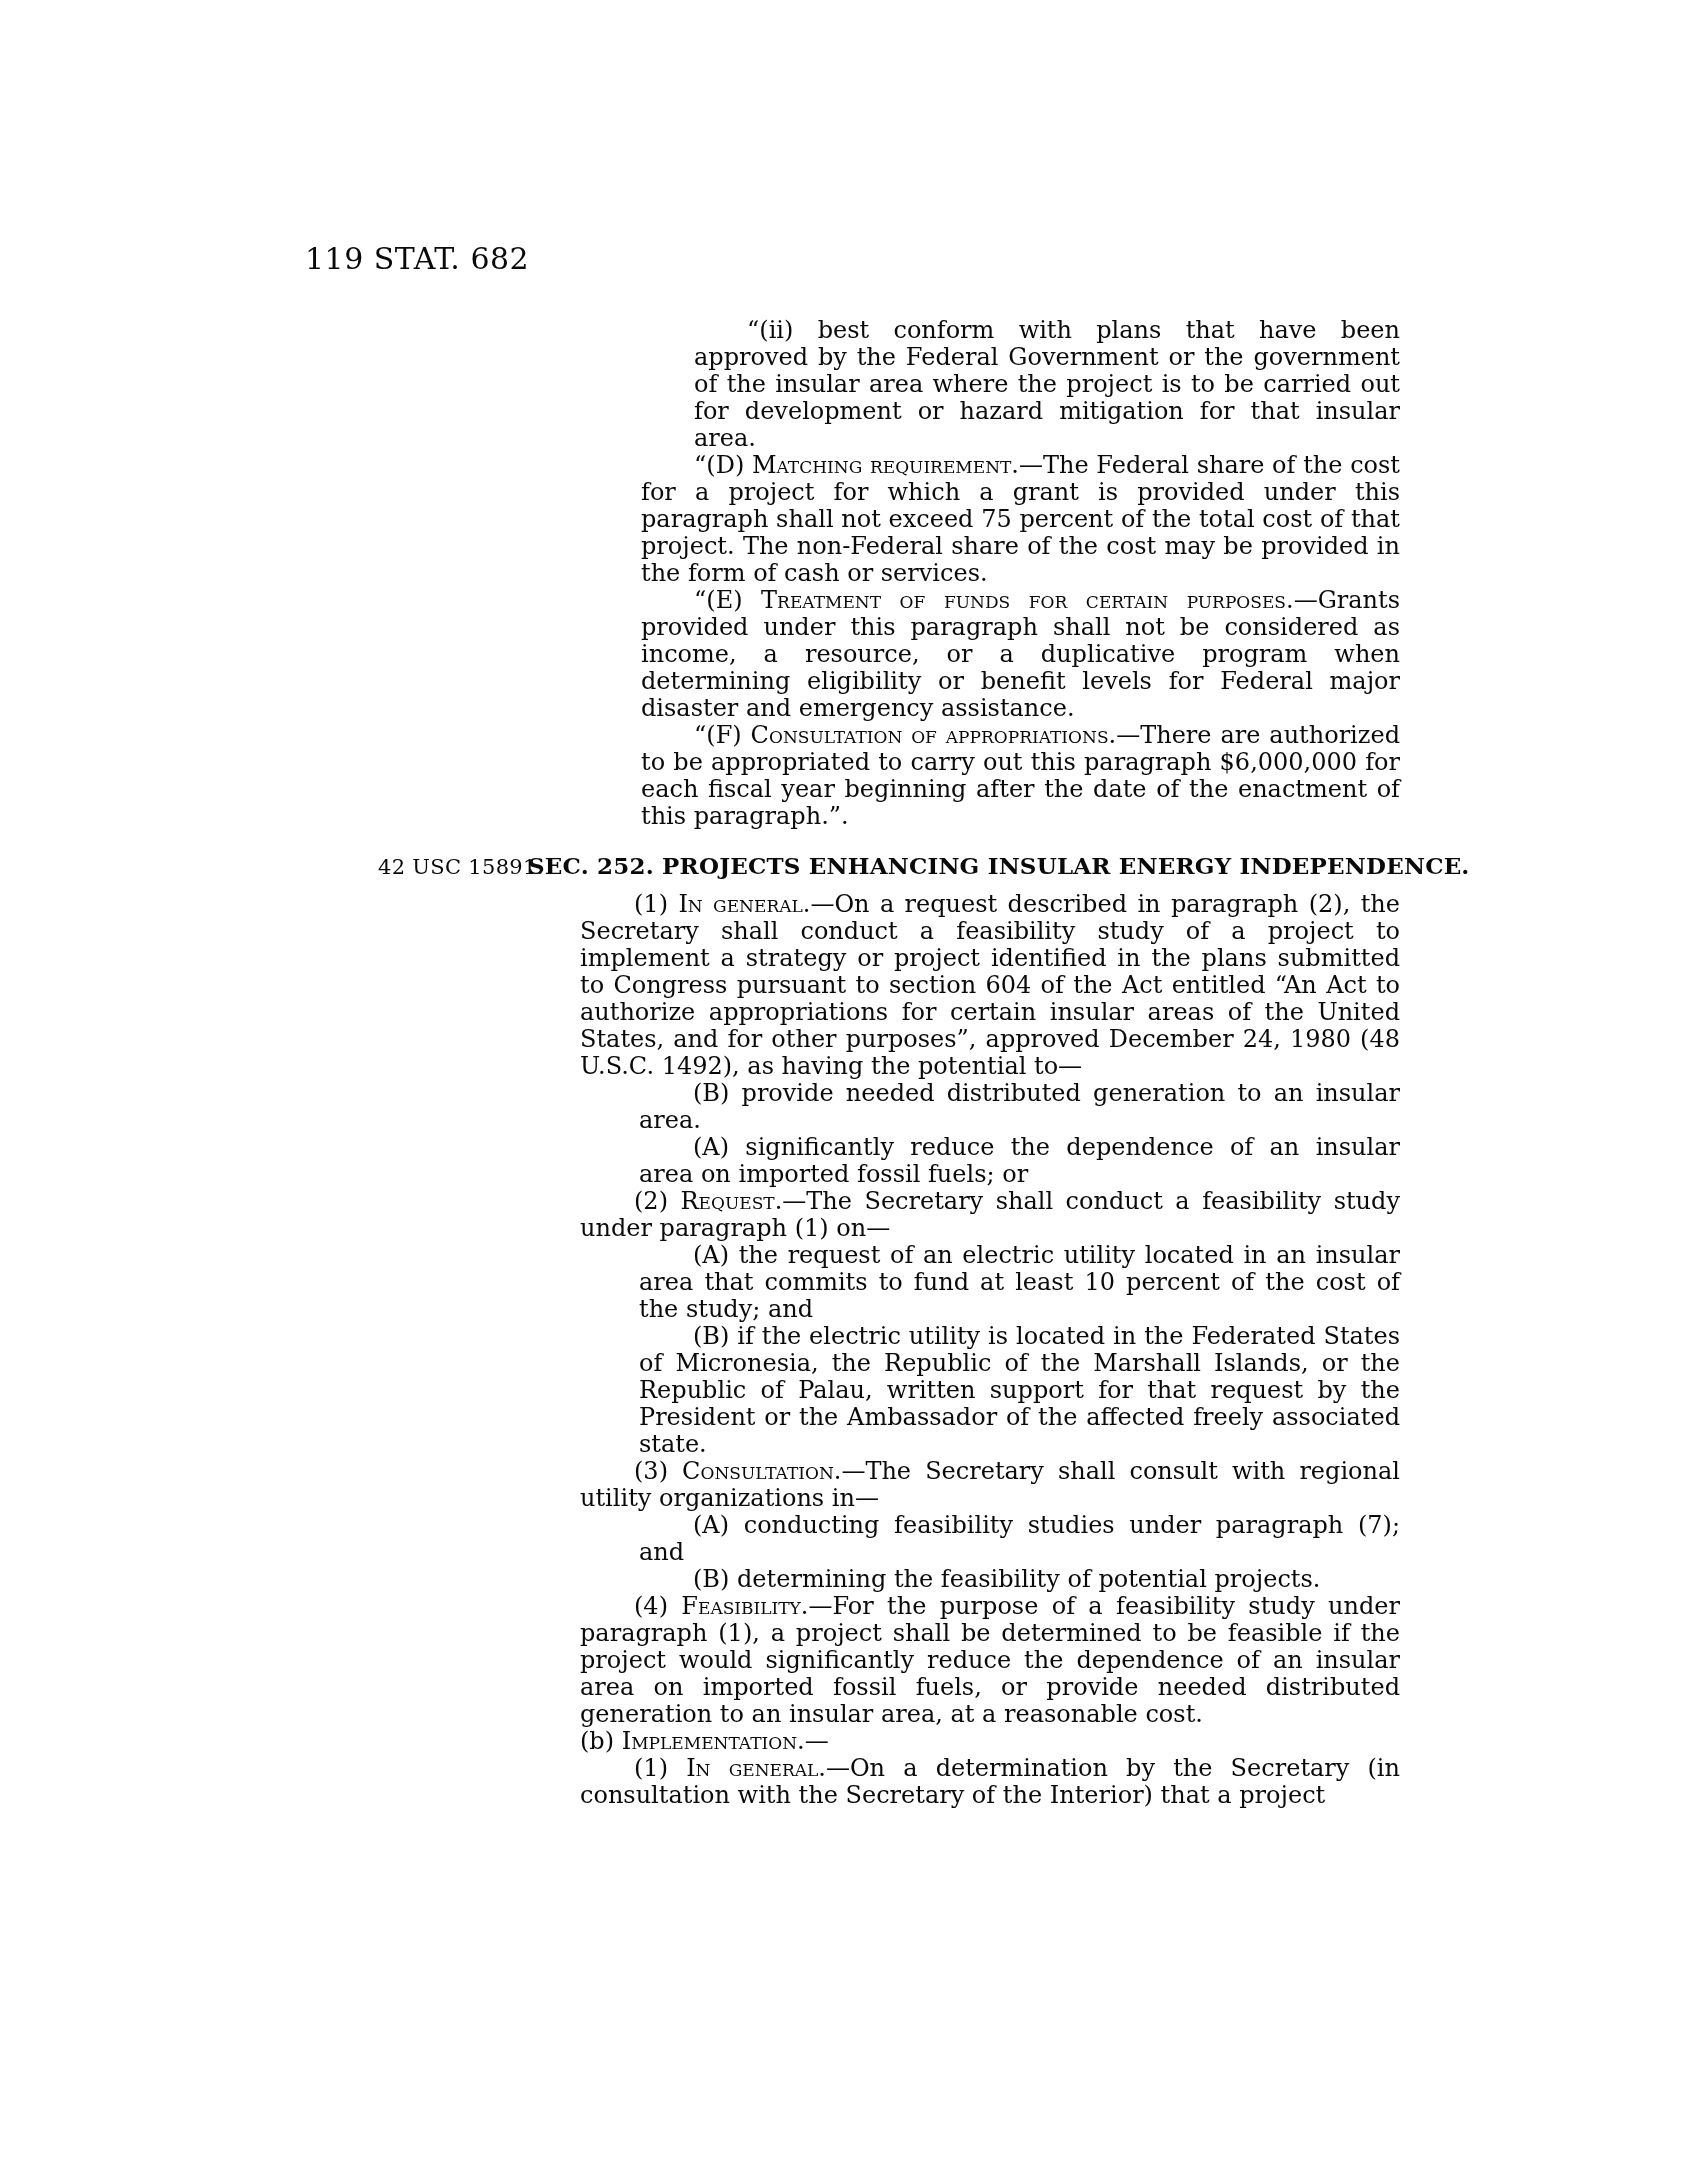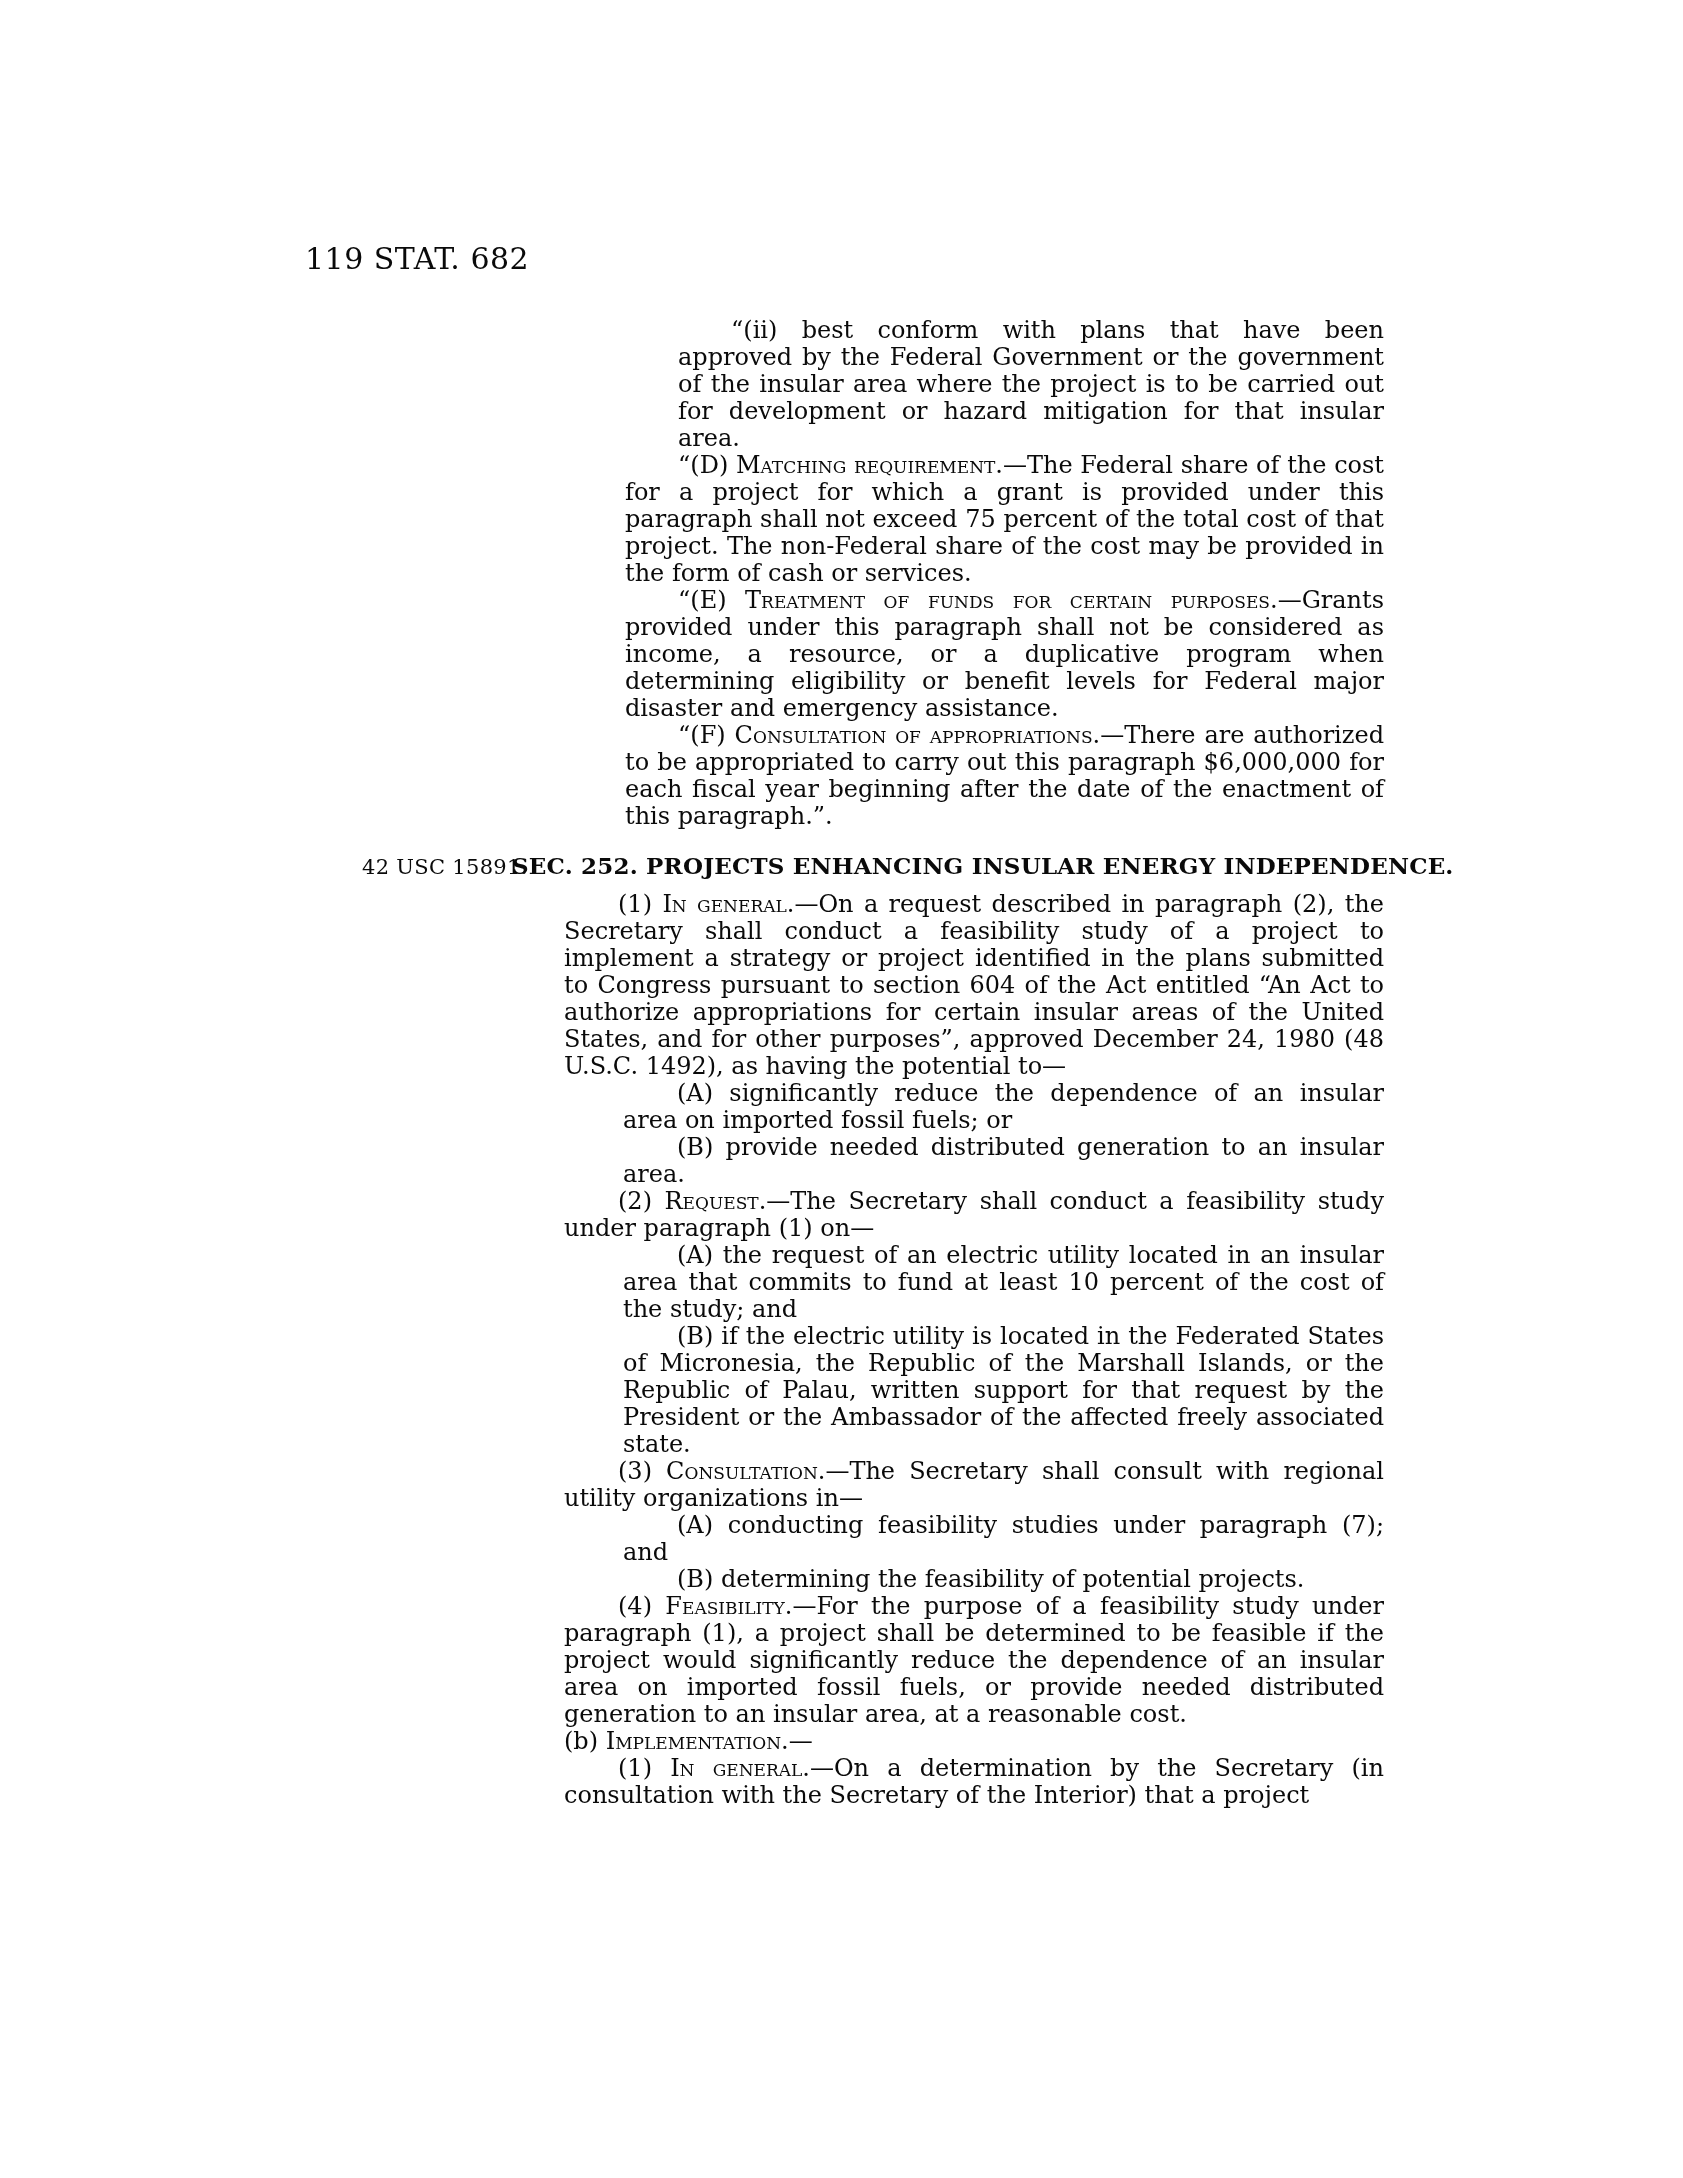--- a/index.html
+++ b/index.html
@@ -25,21 +25,21 @@
   .header-title {
     position: absolute;
     left: 502px; top: 241px; width: 872px;
     text-align: center;
     font-size: 30px;
     letter-spacing: 0.5px;
     white-space: nowrap;
   }
   .body-col {
     position: absolute;
-    left: 512px; top: 317px; width: 872px;
+    left: 528px; top: 317px; width: 872px;
   }
   .para {
     margin: 0;
     font-size: 24px;
     line-height: 27px;
     text-align: justify;
   }
   
   .q-ii  { margin-left: 166px; text-indent: 53px; }
   .q-sub { margin-left: 113px; text-indent: 53px; }
@@ -81,23 +81,23 @@
 
     <p class="para q-sub"><span>“(E) </span><span class="sc">Treatment of funds for certain purposes</span><span>.—Grants provided under this paragraph shall not be considered as income, a resource, or a duplicative program when determining eligibility or benefit levels for Federal major disaster and emergency assistance.</span></p>
 
     <p class="para q-sub"><span>“(F) </span><span class="sc">Consultation of appropriations</span><span>.—There are authorized to be appropriated to carry out this paragraph $6,000,000 for each fiscal year beginning after the date of the enactment of this paragraph.”.</span></p>
 
     <h2 class="sec-heading"><span class="sidenote">42 USC 15891.</span><span>SEC. 252. PROJECTS ENHANCING INSULAR ENERGY INDEPENDENCE.</span></h2>
 
 
     <p class="para lvl-1"><span>(1) </span><span class="sc">In general</span><span>.—On a request described in paragraph (2), the Secretary shall conduct a feasibility study of a project to implement a strategy or project identified in the plans submitted to Congress pursuant to section 604 of the Act entitled “An Act to authorize appropriations for certain insular areas of the United States, and for other purposes”, approved December 24, 1980 (48 U.S.C. 1492), as having the potential to—</span></p>
 
+    <p class="para lvl-A"><span>(B) provide needed distributed generation to an insular area.</span><span class="sc"></span><span></span></p>
+
     <p class="para lvl-A"><span>(A) significantly reduce the dependence of an insular area on imported fossil fuels; or</span><span class="sc"></span><span></span></p>
-
-    <p class="para lvl-A"><span>(B) provide needed distributed generation to an insular area.</span><span class="sc"></span><span></span></p>
 
     <p class="para lvl-1"><span>(2) </span><span class="sc">Request</span><span>.—The Secretary shall conduct a feasibility study under paragraph (1) on—</span></p>
 
     <p class="para lvl-A"><span>(A) the request of an electric utility located in an insular area that commits to fund at least 10 percent of the cost of the study; and</span><span class="sc"></span><span></span></p>
 
     <p class="para lvl-A"><span>(B) if the electric utility is located in the Federated States of Micronesia, the Republic of the Marshall Islands, or the Republic of Palau, written support for that request by the President or the Ambassador of the affected freely associated state.</span><span class="sc"></span><span></span></p>
 
     <p class="para lvl-1"><span>(3) </span><span class="sc">Consultation</span><span>.—The Secretary shall consult with regional utility organizations in—</span></p>
 
     <p class="para lvl-A"><span>(A) conducting feasibility studies under paragraph (7); and</span><span class="sc"></span><span></span></p>

